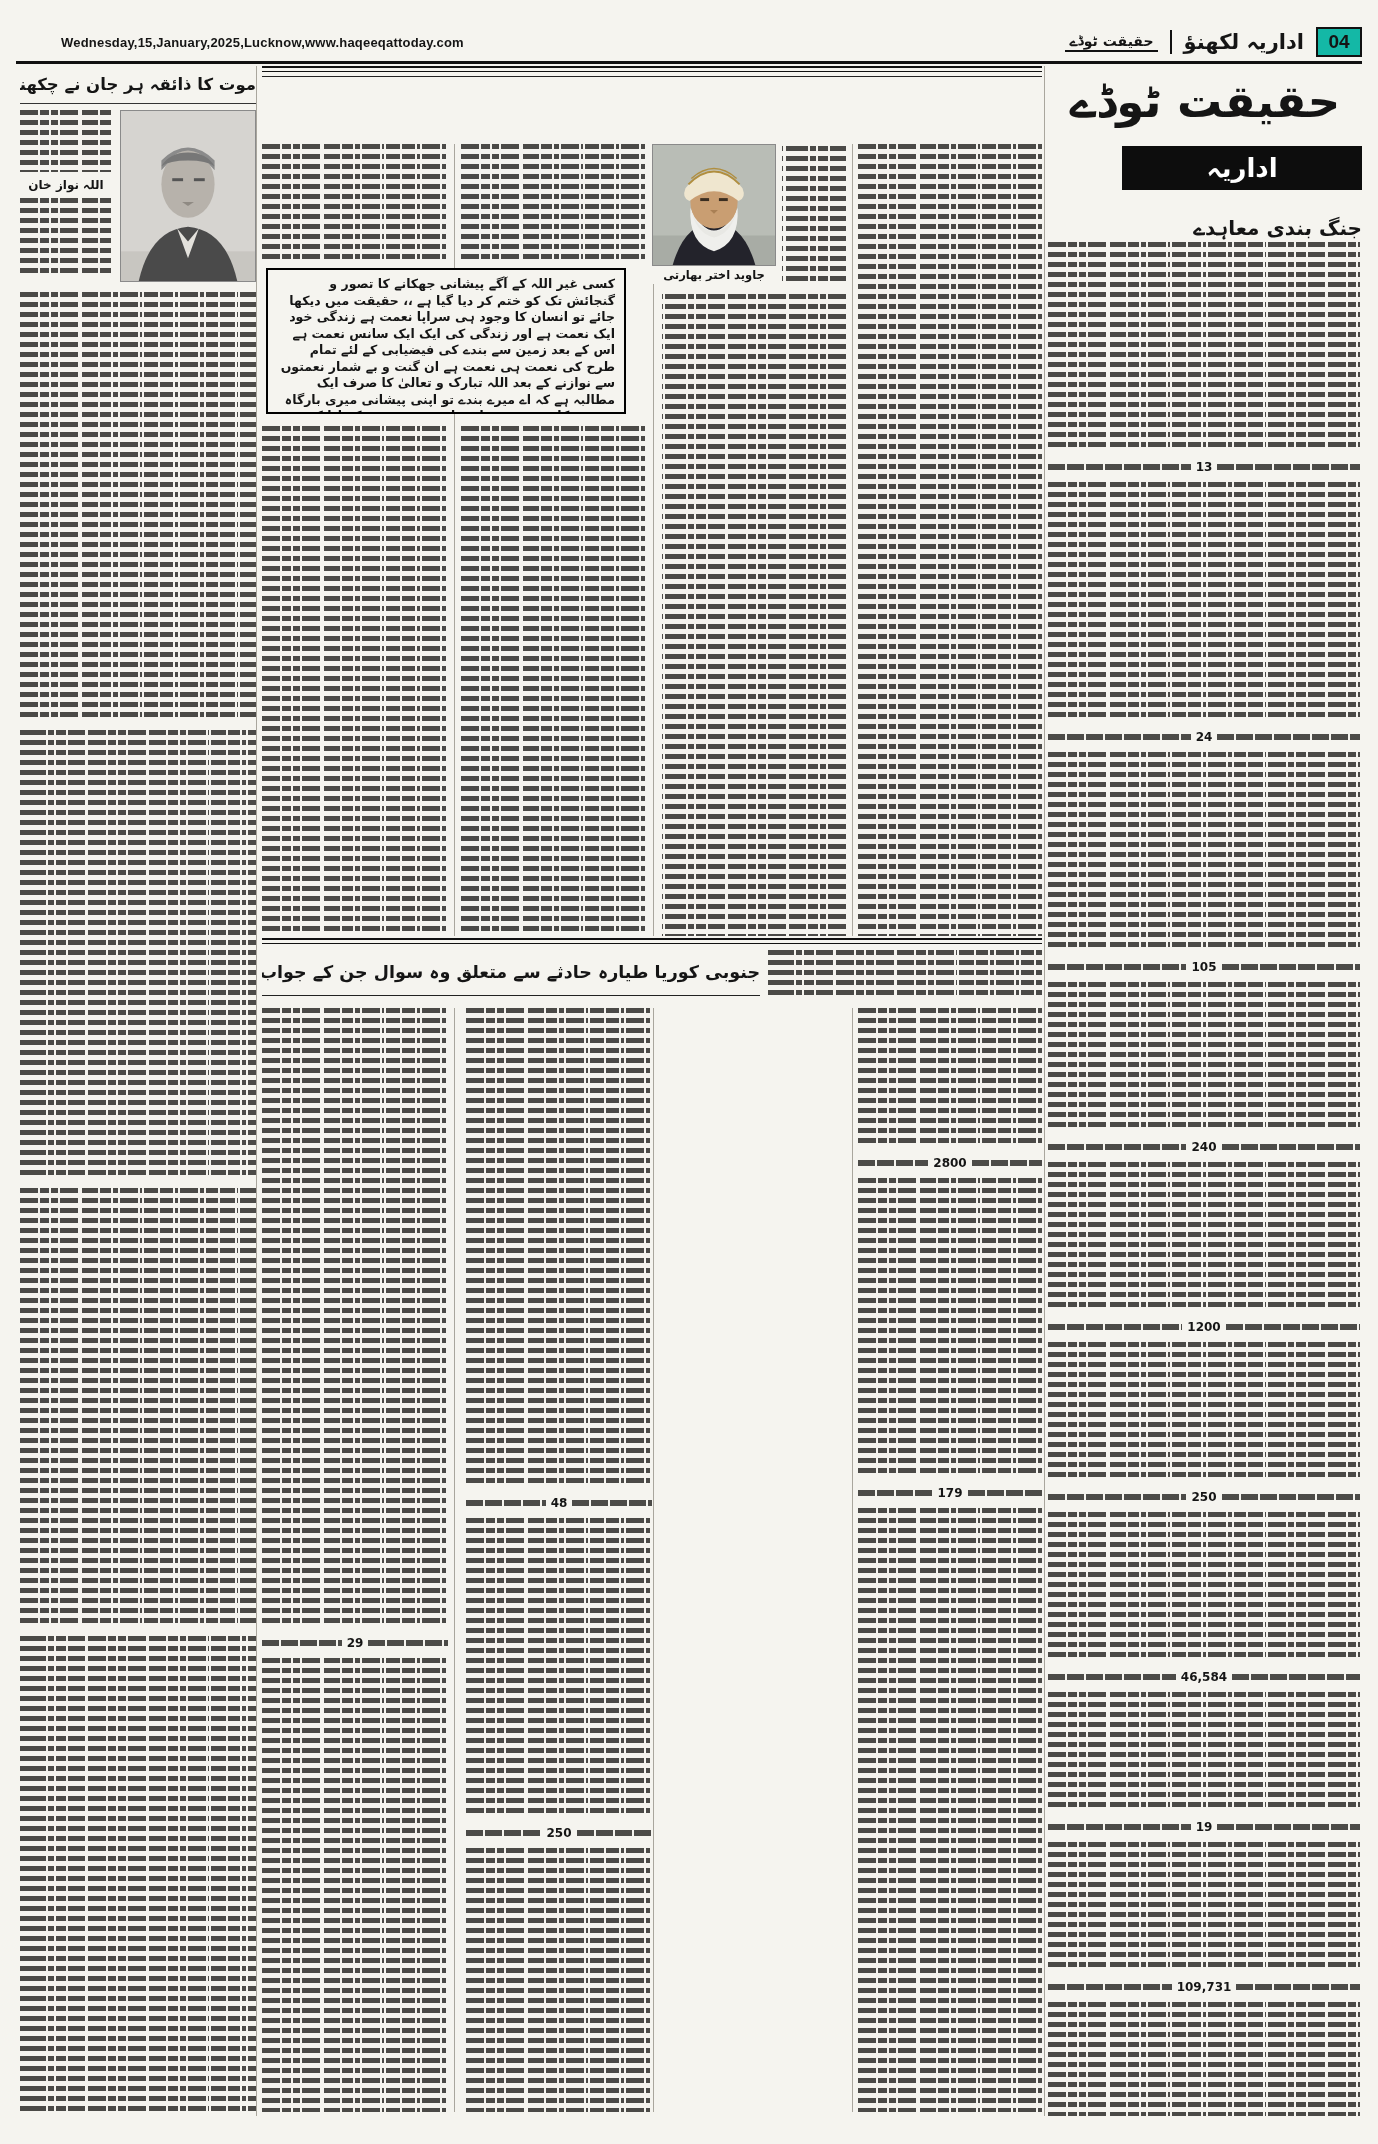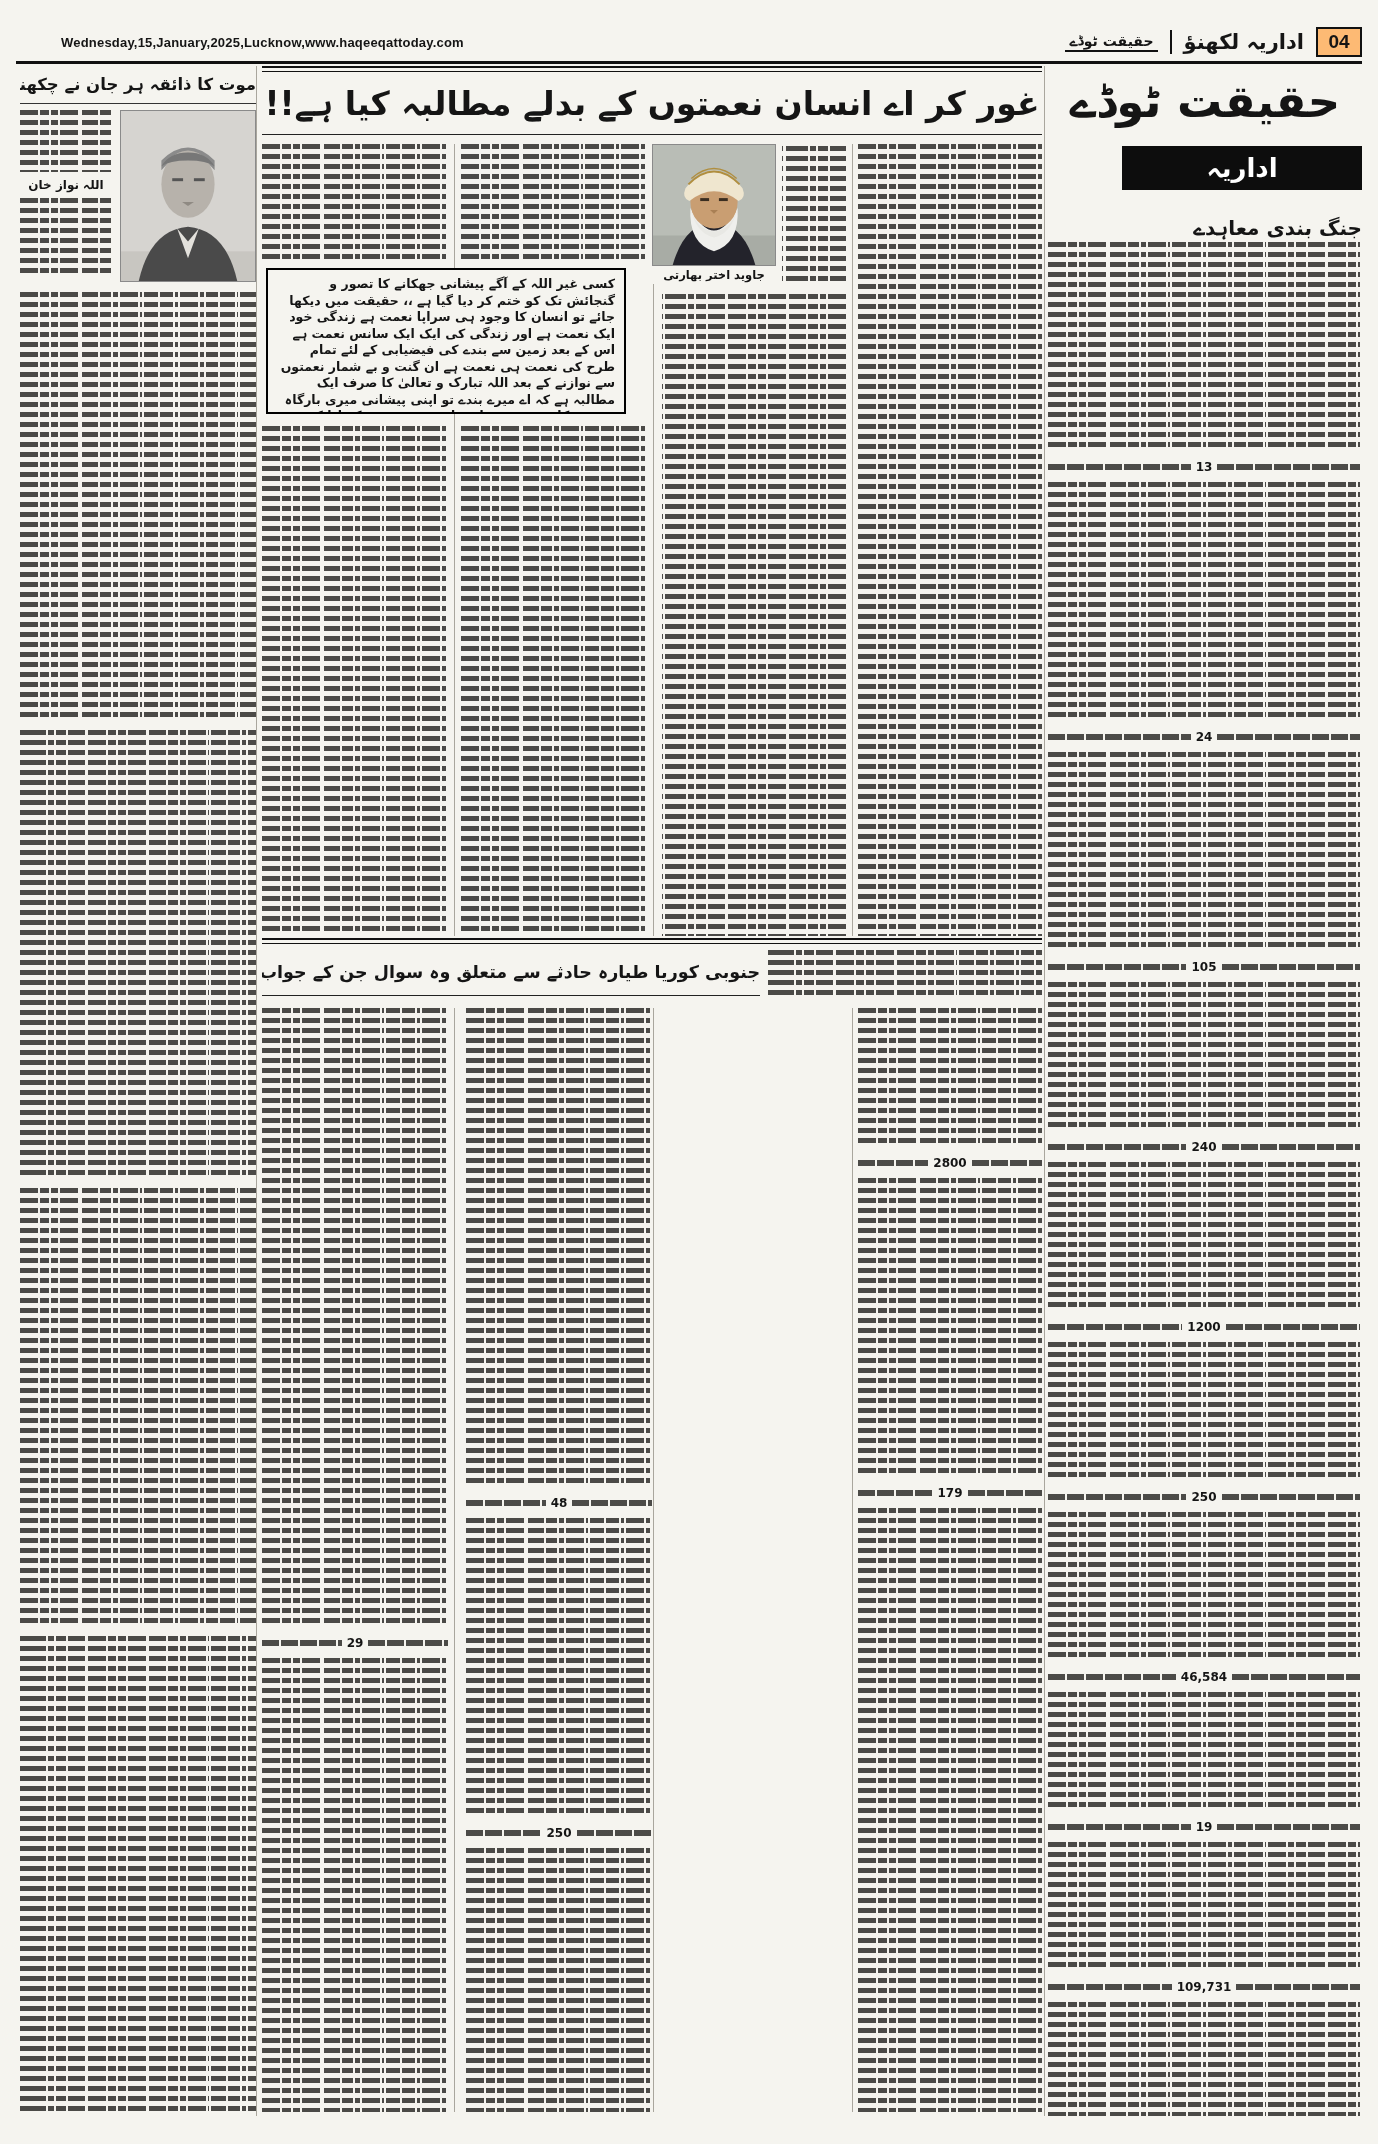--- a/index.html
+++ b/index.html
@@ -12,21 +12,21 @@
   body{width:1378px;height:2144px;font-family:"DejaVu Sans",sans-serif;color:var(--ink);}
   .page{position:relative;width:1378px;height:2144px;background:var(--paper);overflow:hidden;}
 
   
   .hdr{position:absolute;left:22px;right:16px;top:24px;height:36px;display:flex;justify-content:space-between;align-items:center;}
   .dateline{font-family:"Liberation Sans",sans-serif;font-size:13px;font-weight:700;letter-spacing:.2px;margin-left:39px;}
   .hdr-right{display:flex;align-items:center;gap:12px;direction:ltr;}
   .brand-sm{font-size:14px;font-weight:700;direction:rtl;border-bottom:2px solid #111;padding:0 4px 1px;}
   .vdiv{width:2px;height:24px;background:#111;display:inline-block;}
   .edition{font-size:21px;font-weight:800;direction:rtl;}
-  .pagebox{display:inline-flex;align-items:center;justify-content:center;width:46px;height:30px;background:#fdba74;border:2px solid #111;font-family:"Liberation Sans",sans-serif;font-size:19px;font-weight:700;}
+  .pagebox{display:inline-flex;align-items:center;justify-content:center;width:46px;height:30px;background:#14b8a6;border:2px solid #111;font-family:"Liberation Sans",sans-serif;font-size:19px;font-weight:700;}
   .hdr-rule{position:absolute;left:16px;right:16px;top:61px;height:3px;background:#111;}
 
   
   .vrule{position:absolute;top:66px;bottom:28px;width:1px;background:var(--softrule);}
   .sim{
     opacity:.85;
     background-image:
       repeating-linear-gradient(90deg, transparent 0 18px, var(--paper) 18px 20px),
       repeating-linear-gradient(90deg, transparent 0 29px, var(--paper) 29px 31px),
       repeating-linear-gradient(180deg, #2e2d2a 0 5.2px, transparent 5.2px 10px);
@@ -122,21 +122,20 @@
         <div class="sim" style="height:430px"></div>
         <div class="sim" style="height:450px"></div>
         <div class="sim" style="height:440px"></div>
         <div class="sim fill"></div>
       </div>
     </div>
   </section>
 
   <section class="midtop">
     <div class="drule"></div>
-    <h1>غور کر اے انسان نعمتوں کے بدلے مطالبہ کیا ہے!!</h1>
     <div class="h-underline"></div>
 
     <div class="midtop-body">
       <div class="cdiv" style="left:194px"></div>
       <div class="cdiv" style="left:393px"></div>
       <div class="cdiv" style="left:592px"></div>
 
       <div class="c" style="left:2px;width:186px">
         <div class="sim" style="height:118px"></div>
         <div style="height:152px;flex:0 0 auto"></div>

